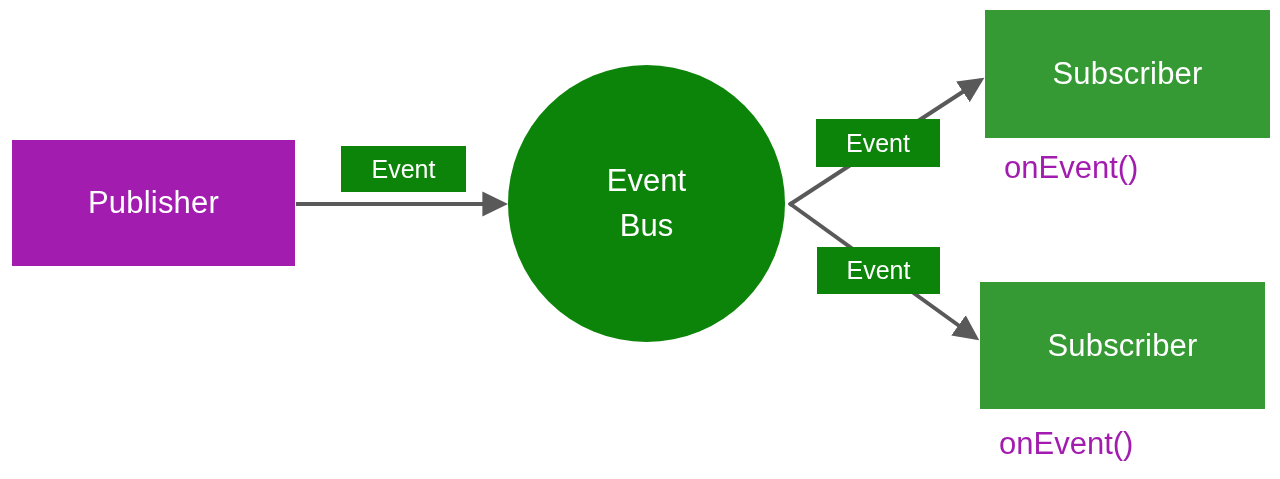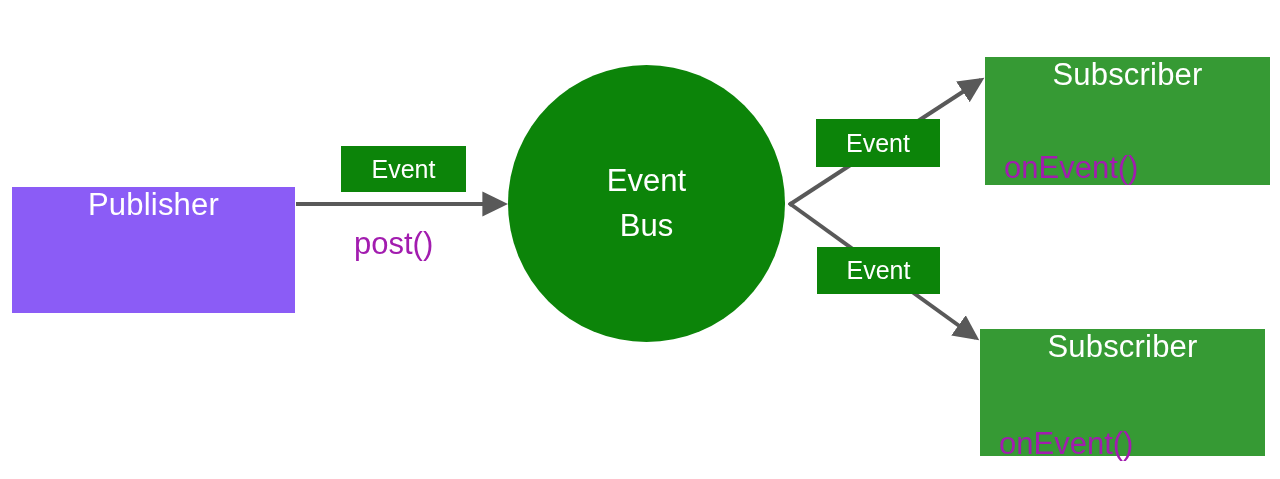--- a/index.html
+++ b/index.html
@@ -24,34 +24,34 @@
     top: 0;
     width: 1280px;
     height: 479px;
     pointer-events: none;
   }
 
   
   .node-box {
     position: absolute;
     display: flex;
+    align-items: center;
     justify-content: center;
     box-sizing: border-box;
     color: #ffffff;
     font-weight: 400;
     letter-spacing: 0.2px;
     white-space: nowrap;
-    margin-top: 47px;
   }
   .node-publisher {
     left: 12px;
     top: 140px;
     width: 283px;
     height: 126px;
-    background: #8b5cf6;
+    background: #a21caf;
     font-size: 31px;
   }
   .node-subscriber-top {
     left: 985px;
     top: 10px;
     width: 285px;
     height: 128px;
     background: #369A34;
     font-size: 31px;
   }
@@ -173,17 +173,16 @@
   </div>
 
   <div class="event-tag event-tag-upper">
     <span>Event</span>
   </div>
 
   <div class="event-tag event-tag-lower">
     <span>Event</span>
   </div>
 
-  <div class="method-label method-post">post()</div>
   <div class="method-label method-onevent-top">onEvent()</div>
   <div class="method-label method-onevent-bottom">onEvent()</div>
 
 </div>
 
 </body></html>

